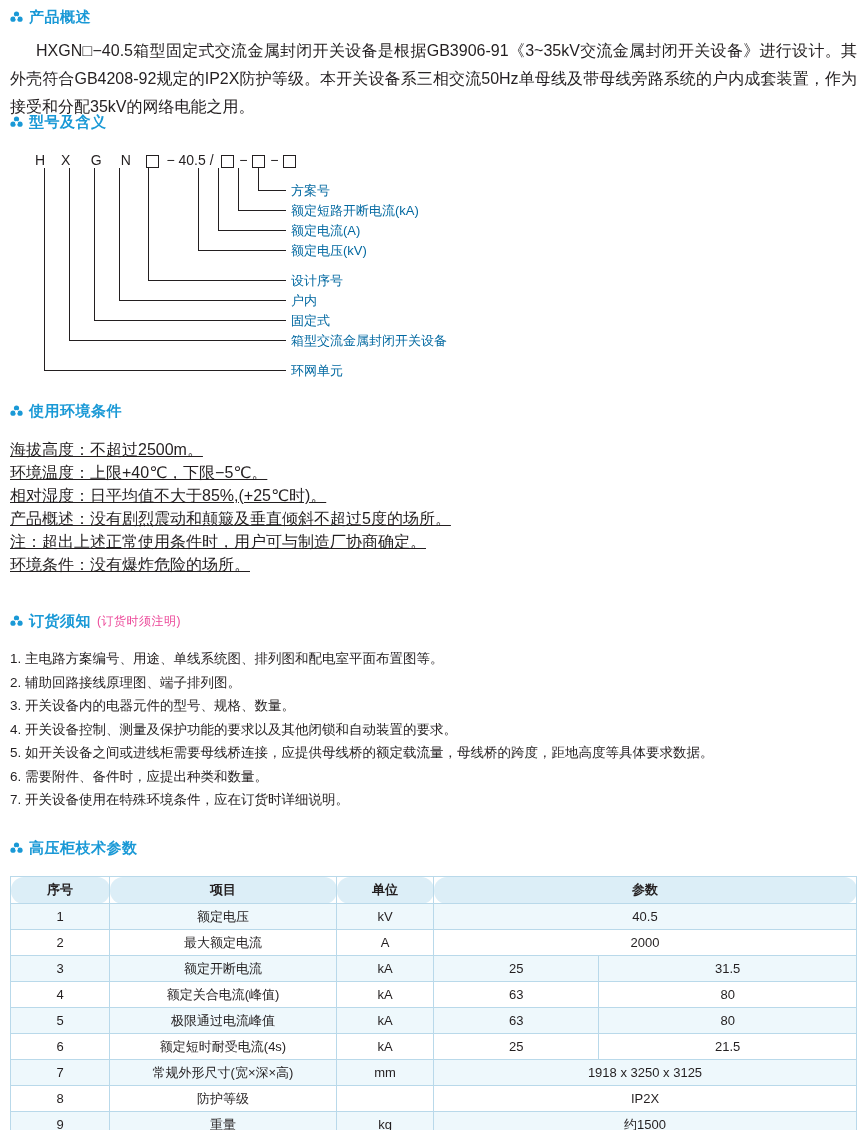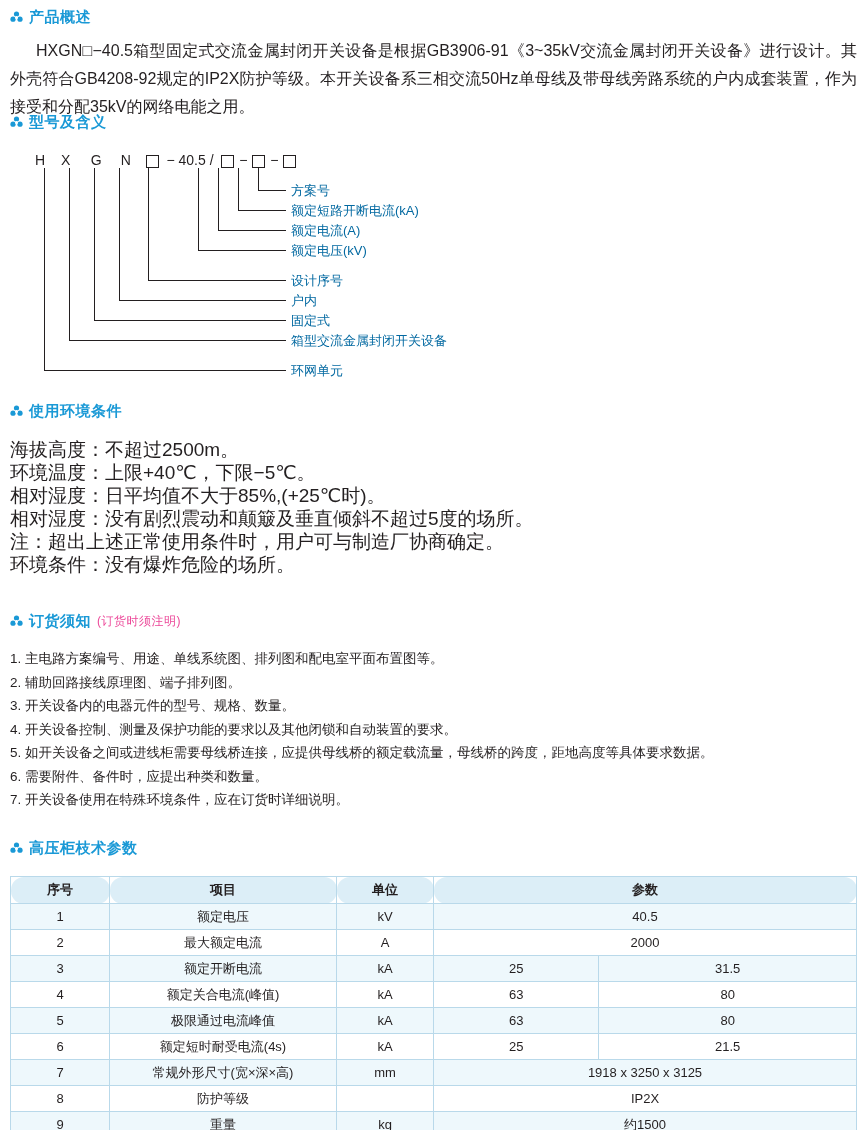--- a/index.html
+++ b/index.html
@@ -93,22 +93,23 @@
   }
   .hline {
     position: absolute;
     height: 1px;
     background: #231f20;
   }
 
   
   .cond-list {
     margin-top: 10px;
-    font-size: 19px;
+    font-size: 16px;
     line-height: 23px;
+    text-decoration: underline;
   }
   .cond-list div { white-space: nowrap; }
 
   
   .order-list {
     margin-top: 9px;
     font-size: 13.5px;
     line-height: 23.5px;
   }
 
@@ -235,21 +236,21 @@
         <circle cx="6.5" cy="6.6" r="1.5" fill="#ffffff"></circle>
       </svg>
     </span>
     <span>使用环境条件</span>
   </div>
 
   <div class="cond-list" style="position:absolute; left:10px; top:428px; width:847px;">
     <div>海拔高度：不超过2500m。</div>
     <div>环境温度：上限+40℃，下限−5℃。</div>
     <div>相对湿度：日平均值不大于85%,(+25℃时)。</div>
-    <div>相对湿度：没有剧烈震动和颠簸及垂直倾斜不超过5度的场所。</div>
+    <div>产品概述：没有剧烈震动和颠簸及垂直倾斜不超过5度的场所。</div>
     <div>注：超出上述正常使用条件时，用户可与制造厂协商确定。</div>
     <div>环境条件：没有爆炸危险的场所。</div>
   </div>
 
   <div class="sec-head" style="position:absolute; left:10px; top:612px;">
     <span class="flower">
       <svg width="13" height="13" viewBox="0 0 13 13">
         <circle cx="6.5" cy="3" r="2.6" fill="#1a99d6"></circle>
         <circle cx="3" cy="8.2" r="2.6" fill="#1a99d6"></circle>
         <circle cx="10" cy="8.2" r="2.6" fill="#1a99d6"></circle>

